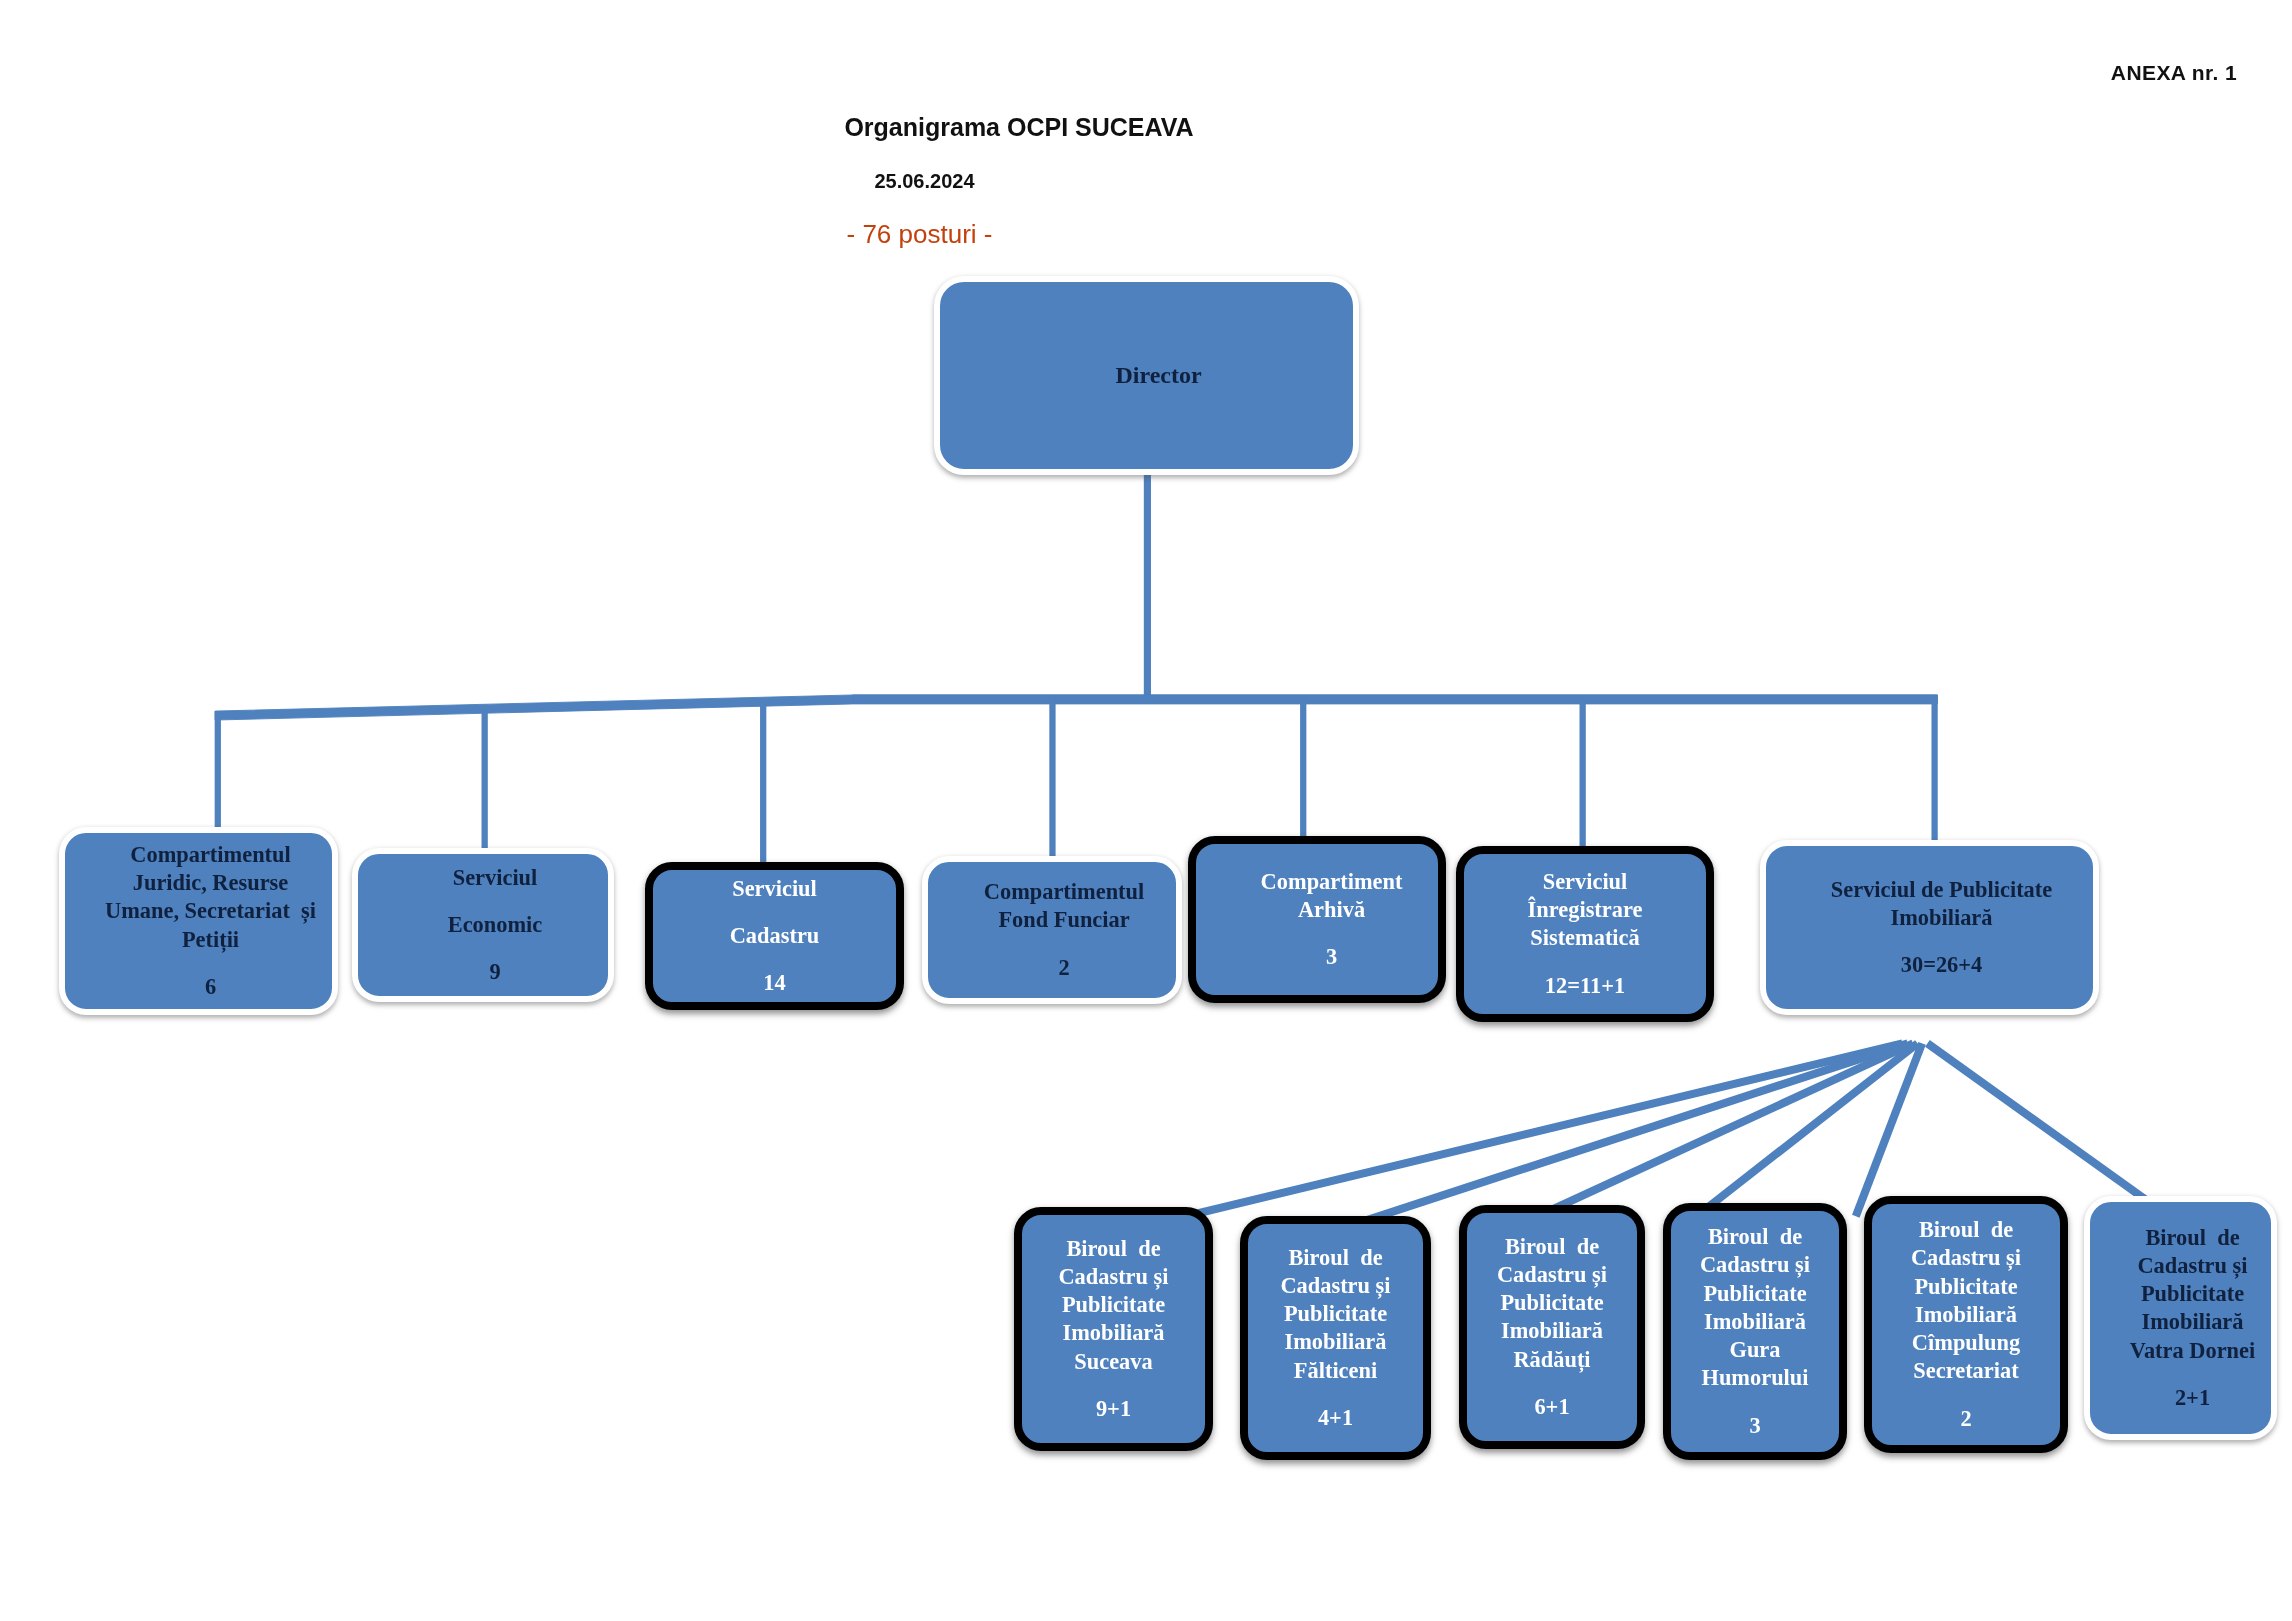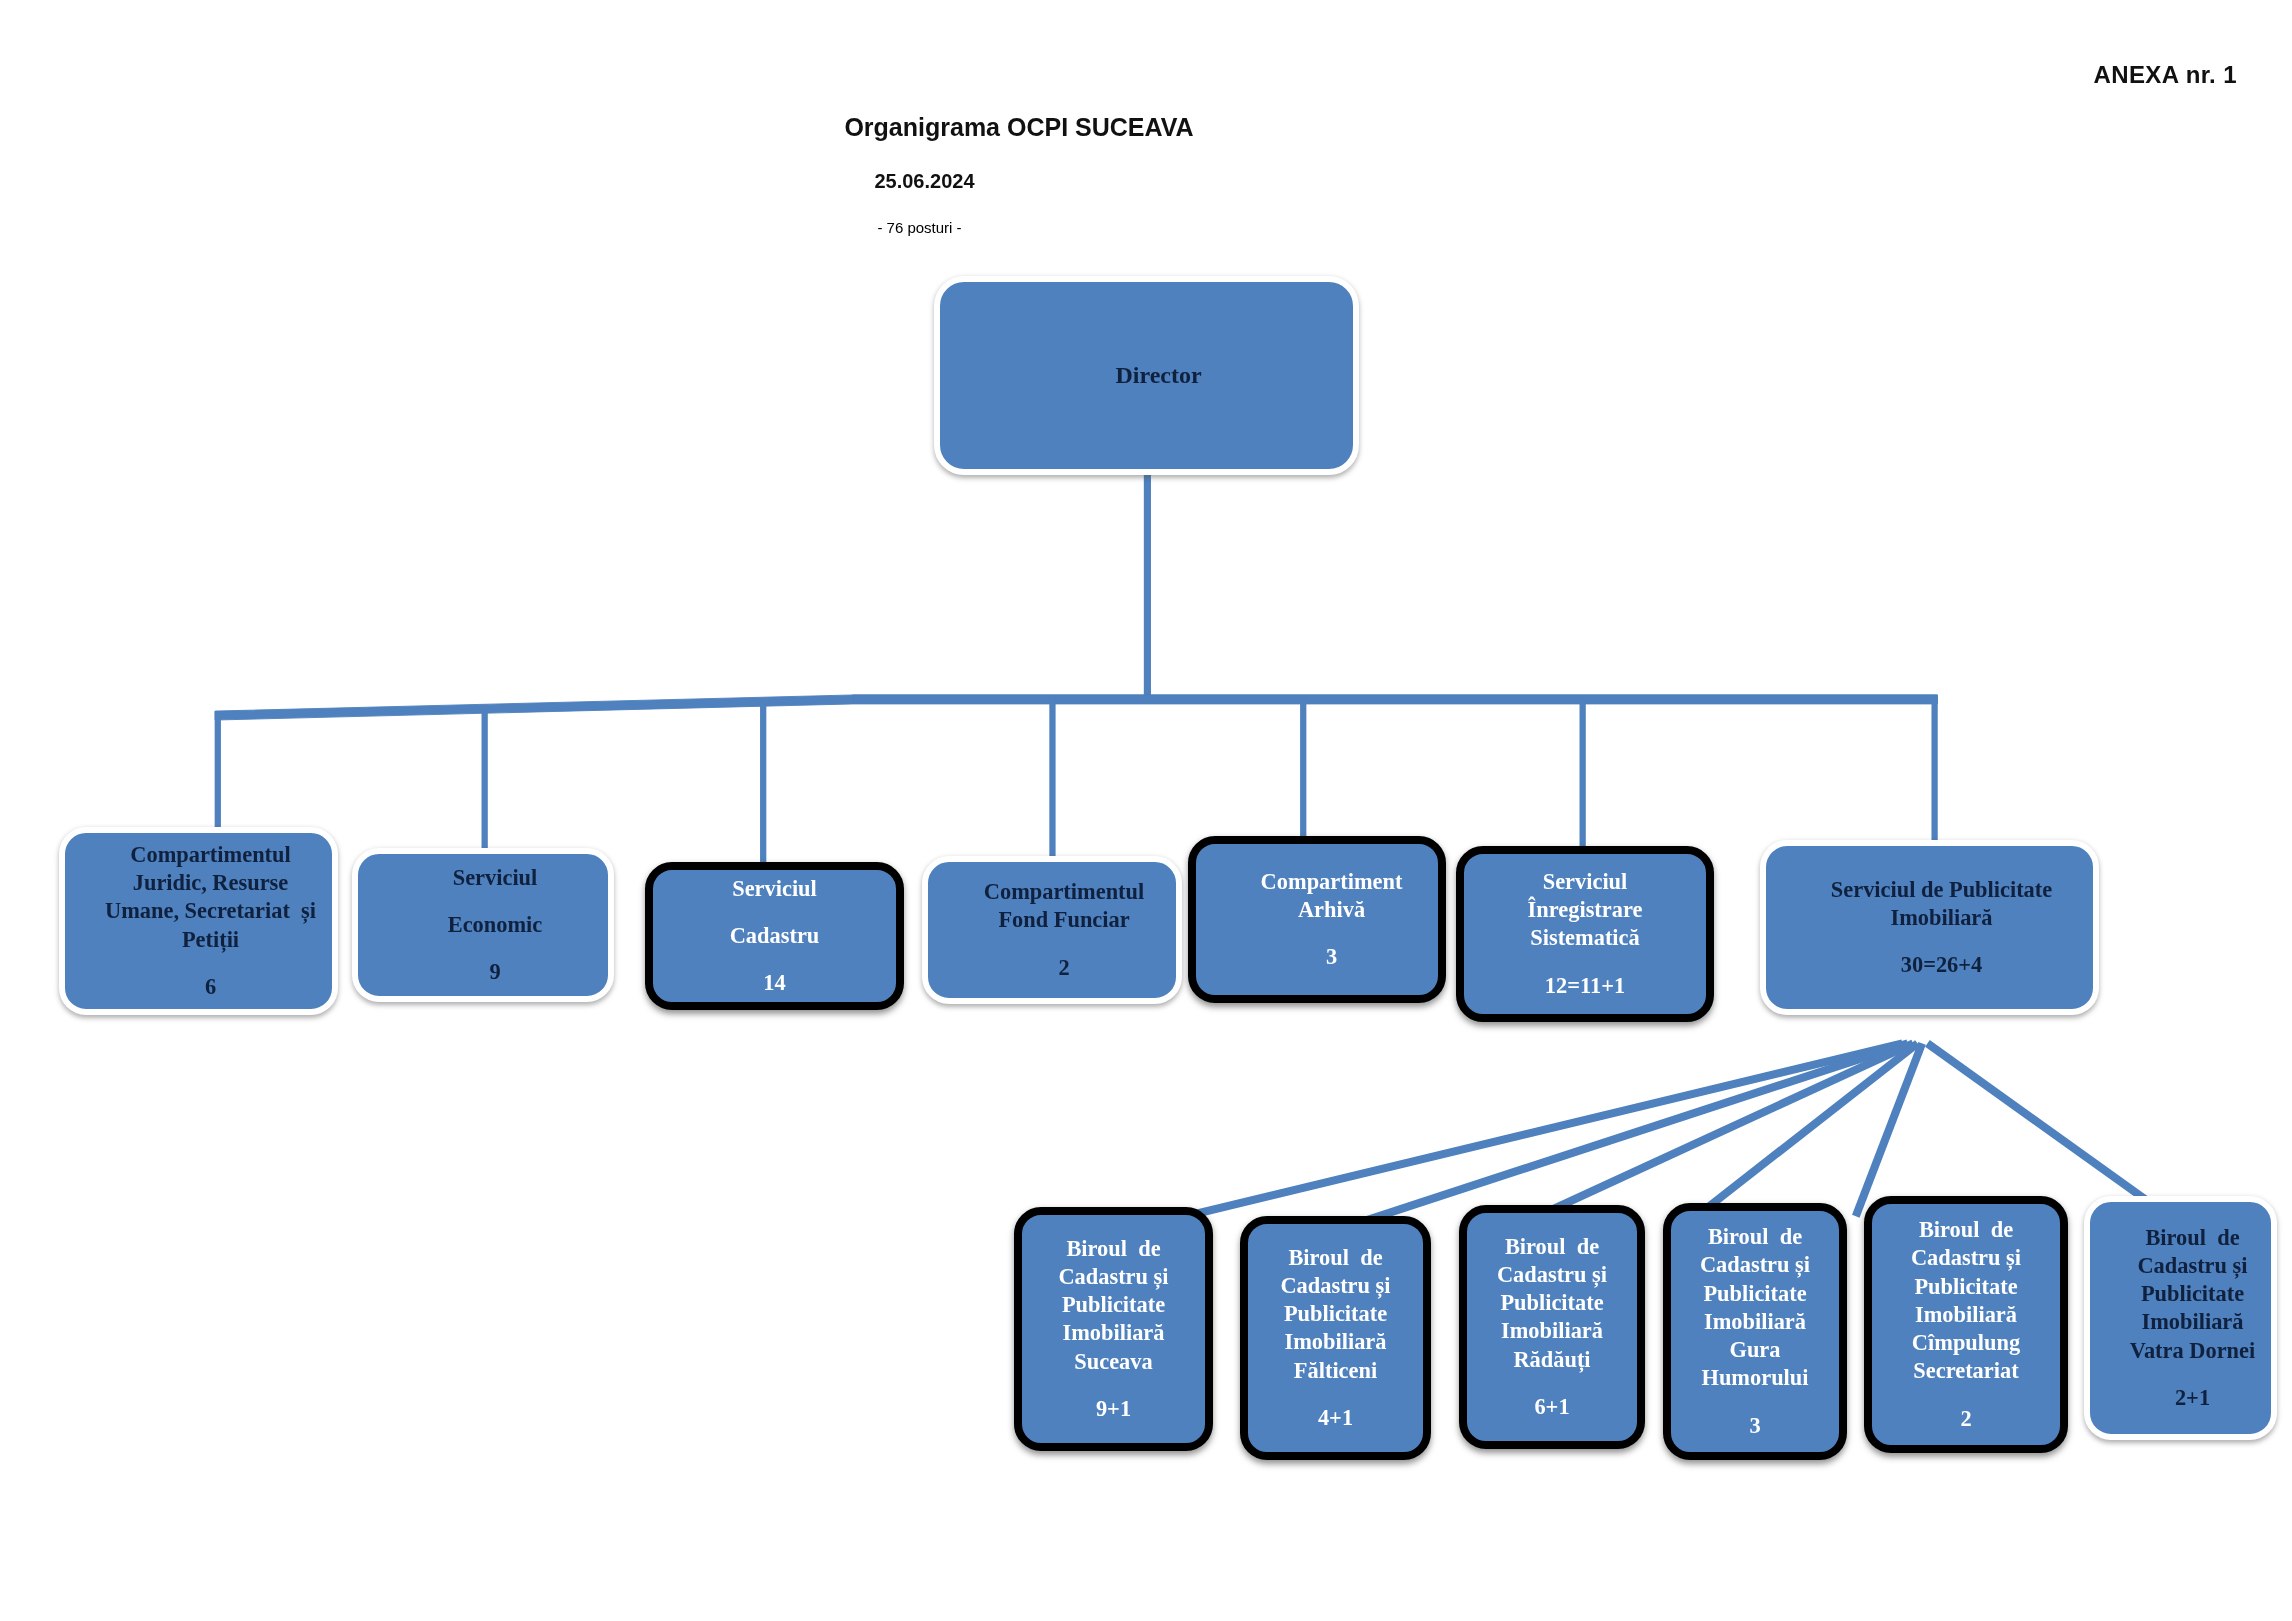--- a/index.html
+++ b/index.html
@@ -9,39 +9,39 @@
     font-family:"Liberation Sans", sans-serif;
     overflow:hidden;
     position:relative;
   }
   #stage{position:absolute;left:0;top:0;width:2293px;height:1621px;}
 
   
   .anexa{
     position:absolute; right:56px; top:61px;
     font-family:"Liberation Sans", sans-serif;
-    font-size:24px; font-weight:bold; color:#111; letter-spacing:0.4px;
+    font-size:21px; font-weight:bold; color:#111; letter-spacing:0.4px;
     white-space:nowrap;
   }
   .title{
     position:absolute; left:0; right:0; top:113px; text-align:center;
     font-family:"Liberation Sans", sans-serif;
     font-size:25px; font-weight:bold; color:#111;margin-left:31px;
   }
   .title span{position:relative; left:-143px;}
   .subdate{
     position:absolute; left:0; right:0; top:170px; text-align:center;
     font-family:"Liberation Sans", sans-serif;
     font-size:20px; font-weight:bold; color:#111;
   }
   .subdate span{position:relative; left:-222px;}
   .posturi{
     position:absolute; left:12px; right:0; top:219px; text-align:center;
     font-family:"Liberation Sans", sans-serif;
-    font-size:15px; font-weight:normal; color:#000000;
+    font-size:26px; font-weight:normal; color:#c2410c;
   }
   .posturi span{position:relative; left:-233px;}
 
   
   #wires{position:absolute;left:0;top:0;width:2293px;height:1621px;}
 
   
   .node{
     position:absolute;
     box-sizing:border-box;

